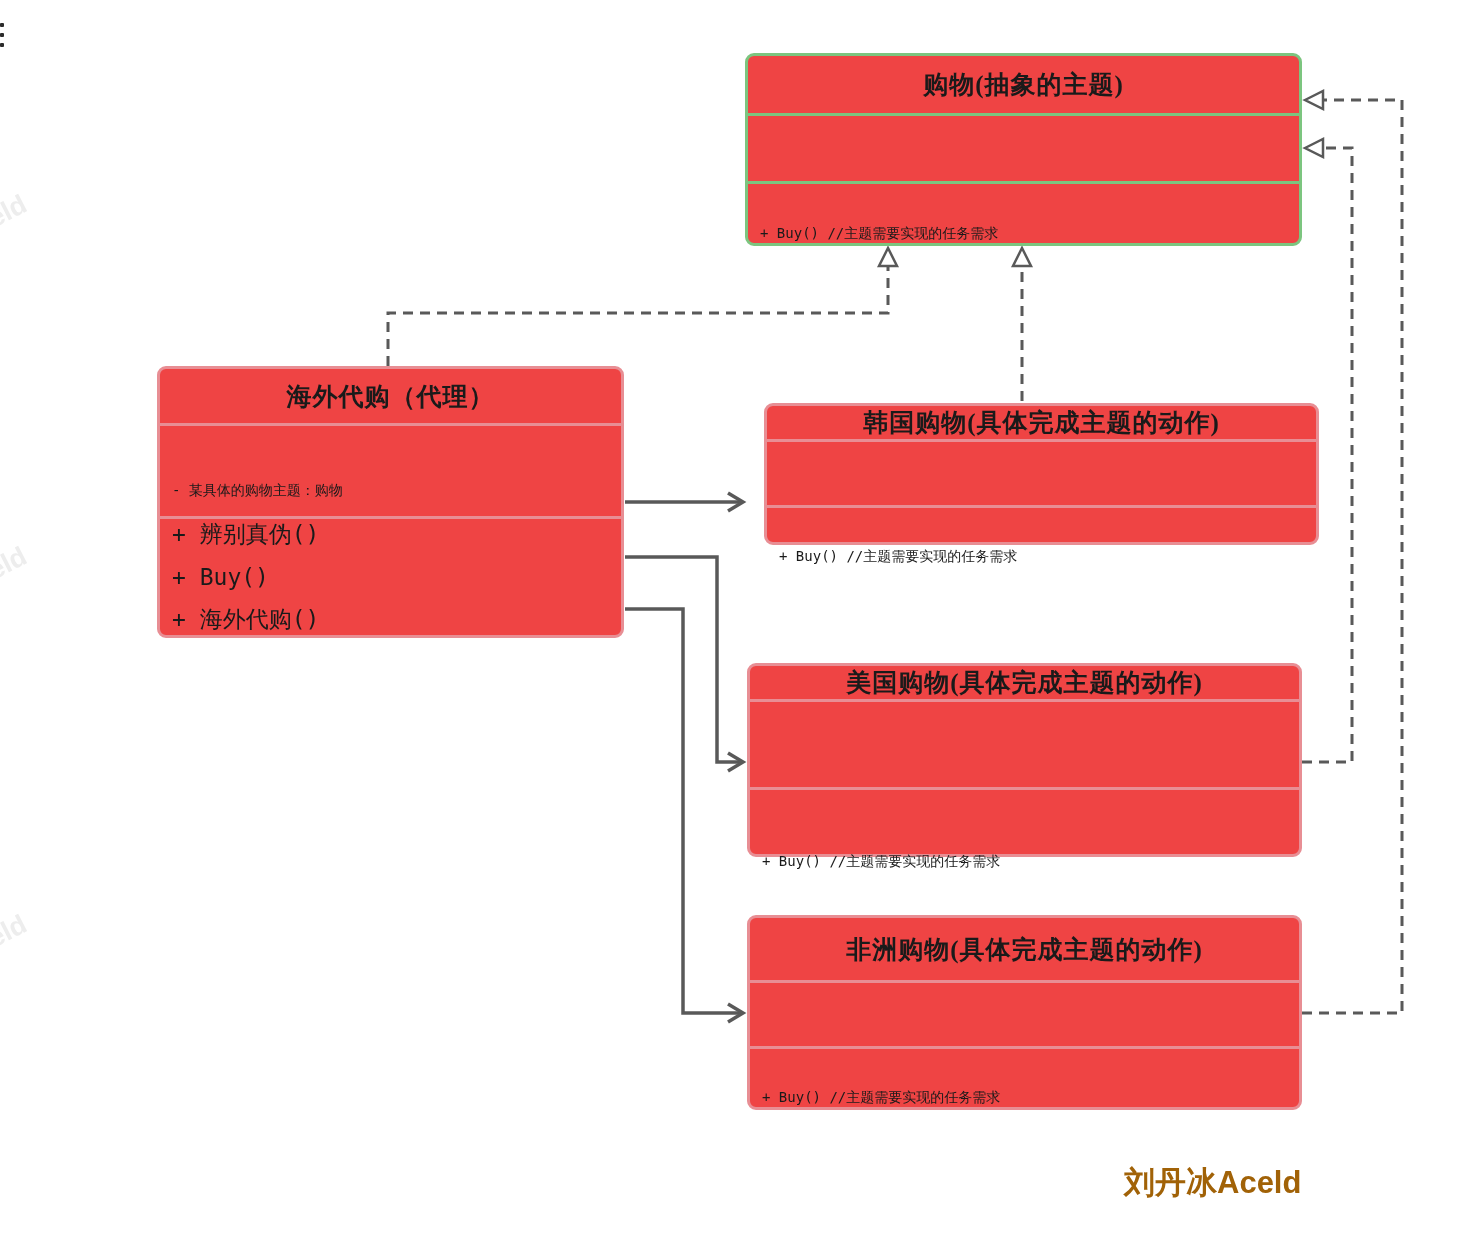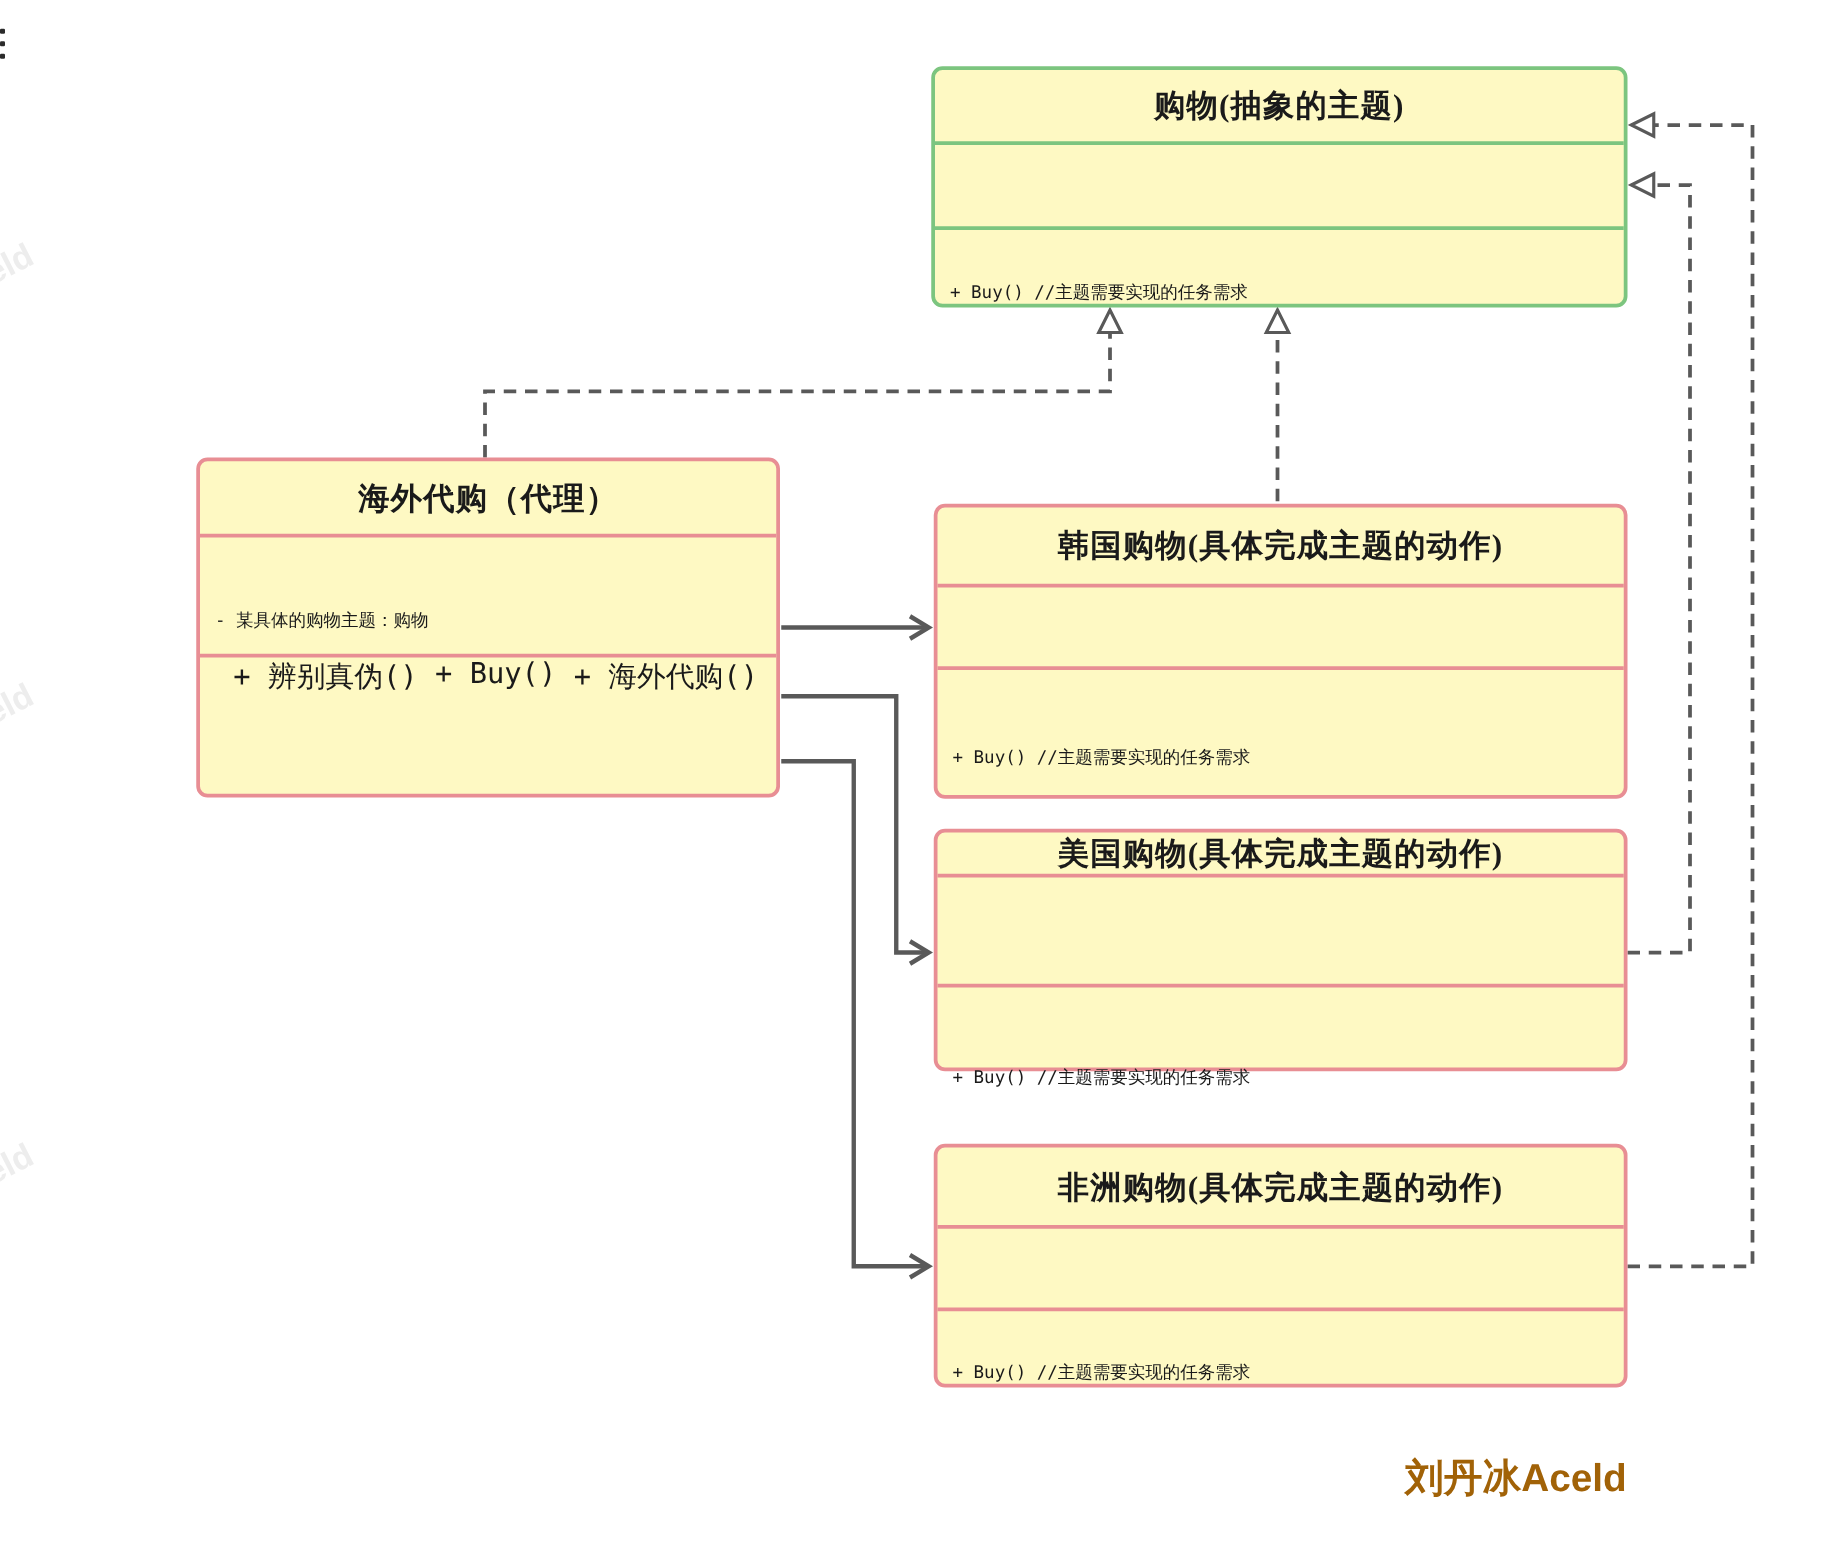--- a/index.html
+++ b/index.html
@@ -6,21 +6,21 @@
   #canvas{
     position:relative;
     width:1460px;height:1242px;
     background:#ffffff;
     overflow:hidden;
     font-family:"Liberation Sans", sans-serif;
   }
   
   .uml-box{
     position:absolute;
-    background:#fef9c3;
+    background:#ef4444;
     border-radius:9px;
     box-sizing:border-box;
     display:flex;
     flex-direction:column;
     z-index:2;
   }
   .uml-box.green{border:3px solid #7cc57f;}
   .uml-box.red{border:3px solid #e88e94;}
   .sec{box-sizing:border-box;}
   .green .sec{border-bottom:3px solid #7cc57f;}
@@ -38,21 +38,21 @@
     display:flex;align-items:center;
     font-family:"DejaVu Sans Mono","Liberation Serif",monospace;
     font-size:14px;
     color:#1a1a1a;
     padding-left:12px;
     white-space:pre;
     margin-top:40px;
   }
   .sec.empty{flex:0 0 auto;}
   .sec.methods{
-    display:flex;flex-direction:row;justify-content:center;
+    display:flex;flex-direction:column;justify-content:center;
     gap:14px;
     font-family:"DejaVu Sans Mono","Liberation Serif",monospace;
     font-size:23px;
     color:#1a1a1a;
     padding-left:12px;
     white-space:pre;
   }
   
   #connectors{position:absolute;left:0;top:0;z-index:1;}
   
@@ -135,21 +135,21 @@
   <div class="uml-box red" style="left:157px;top:366px;width:467px;height:272px;">
     <div class="sec title" style="height:61px">海外代购（代理）</div>
     <div class="sec code" style="height:56px">- 某具体的购物主题：购物</div>
     <div class="sec methods">
       <span>+ 辨别真伪()</span>
       <span>+ Buy()</span>
       <span>+ 海外代购()</span>
     </div>
   </div>
 
-  <div class="uml-box red" style="left:747px;top:403px;width:555px;height:236px;">
+  <div class="uml-box red" style="left:764px;top:403px;width:555px;height:142px;">
     <div class="sec title" style="height:64px">韩国购物(具体完成主题的动作)</div>
     <div class="sec empty" style="height:66px"></div>
     <div class="sec code">+ Buy() //主题需要实现的任务需求</div>
   </div>
 
   <div class="uml-box red" style="left:747px;top:663px;width:555px;height:194px;gap:23px;">
     <div class="sec title" style="height:65px">美国购物(具体完成主题的动作)</div>
     <div class="sec empty" style="height:65px"></div>
     <div class="sec code">+ Buy() //主题需要实现的任务需求</div>
   </div>

